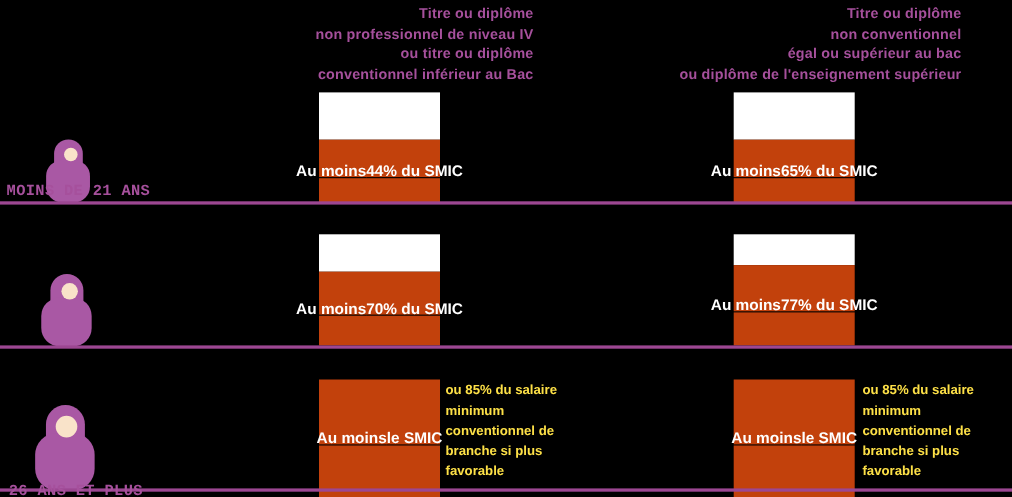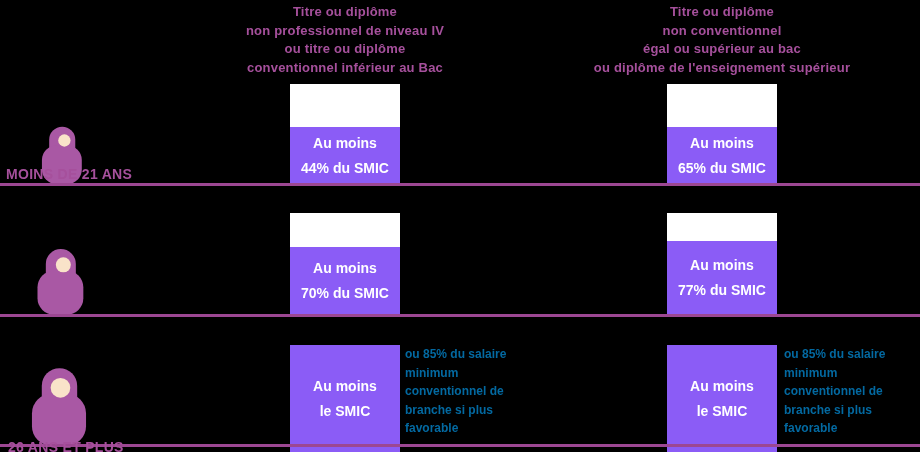--- a/index.html
+++ b/index.html
@@ -1,49 +1,49 @@
 <!DOCTYPE html>
 <html><head>
 <meta charset="utf-8">
 <style>
   html,body{margin:0;padding:0;background:#000;}
   .stage{
     position:relative;width:920px;height:452px;background:#000;overflow:hidden;
     font-family:"Liberation Sans",sans-serif;font-weight:bold;
   }
   
-  .colheader{position:absolute;top:3px;color:#a6509c;font-size:13px;line-height:18.5px;text-align:center;letter-spacing:.2px;}
+  .colheader{position:absolute;top:3px;color:#a6509c;font-size:13px;line-height:18.5px;text-align:right;letter-spacing:.2px;}
   .h0{left:205px;width:280px;}
   .h1{left:570px;width:304px;}
   
   .baseline{position:absolute;left:0;width:920px;height:3px;background:#9c4792;z-index:5;}
   .bl0{top:183px}.bl1{top:314px}.bl2{top:444px}
   
   .person{position:absolute;z-index:1;}
   .p0{left:39px;top:126px;width:45px;height:58px;}
   .p1{left:35px;top:248px;width:50px;height:67px;}
   .p2{left:29px;top:367px;width:59px;height:79px;}
   .person .body{fill:#a958a4;}
   .person .face{fill:#f9e3c9;}
   
-  .rowlabel{position:absolute;z-index:6;color:#a6509c;font-size:14px;letter-spacing:.3px;white-space:nowrap;}
+  .rowlabel{position:absolute;z-index:6;color:#a6509c;font-size:14px;letter-spacing:.3px;white-space:nowrap;font-family:Liberation Mono, monospace;}
   .rl0{left:6px;top:166px}.rl1{left:6px;top:296px}.rl2{left:8px;top:439px}
   
   .bar{position:absolute;width:110px;display:flex;flex-direction:column;z-index:2;}
   .bar .white{background:#ffffff;flex:none;}
-  .bar .green{background:#8b5cf6;flex:1;display:flex;flex-direction:column;justify-content:center;align-items:center;}
+  .bar .green{background:#c2410c;flex:1;display:flex;flex-direction:row;justify-content:center;align-items:center;text-decoration:underline;}
   .bar .green span{color:#fff;font-size:14px;line-height:25px;white-space:nowrap;}
   .b00{left:290px;top:84px;height:100px;}  .b00 .white{height:43px;}
   .b01{left:667px;top:84px;height:100px;}  .b01 .white{height:43px;}
   .b10{left:290px;top:213px;height:101px;} .b10 .white{height:34px;}
   .b11{left:667px;top:213px;height:101px;} .b11 .white{height:28px;}
   .b20{left:290px;top:345px;height:107px;} .b20 .white{height:0;}
   .b21{left:667px;top:345px;height:107px;} .b21 .white{height:0;}
   
-  .sidenote{position:absolute;top:345px;color:#0369a1;font-size:12px;line-height:18.5px;z-index:3;}
+  .sidenote{position:absolute;top:345px;color:#fde047;font-size:12px;line-height:18.5px;z-index:3;}
   .sn0{left:405px;width:130px;}
   .sn1{left:784px;width:132px;}
 </style>
 </head>
 <body>
 
 <div class="stage">
 
   <div class="colheader h0">
     <div>Titre ou diplôme</div>

